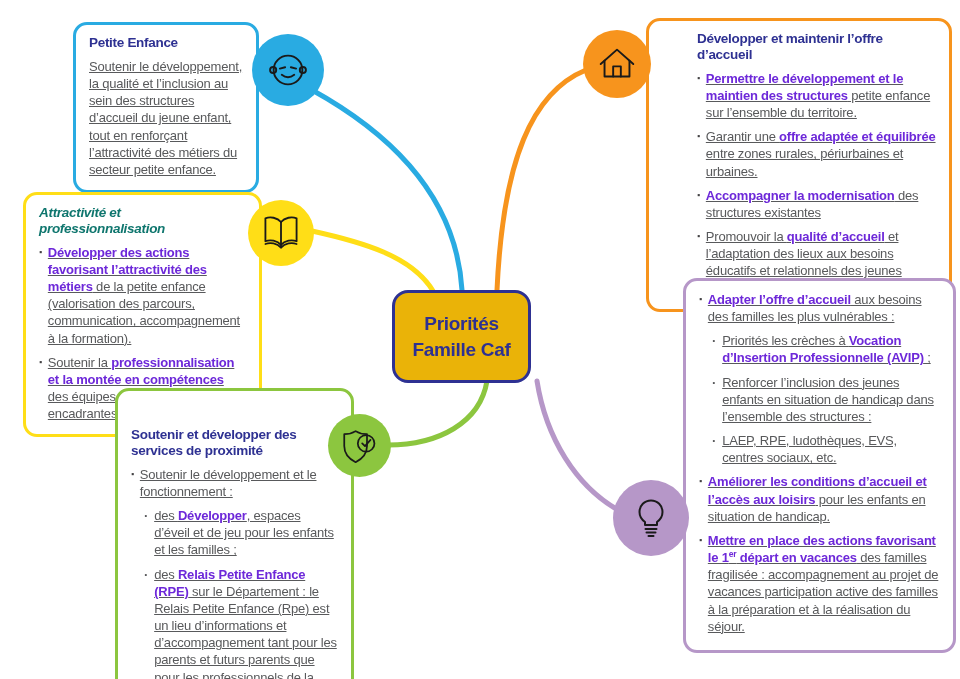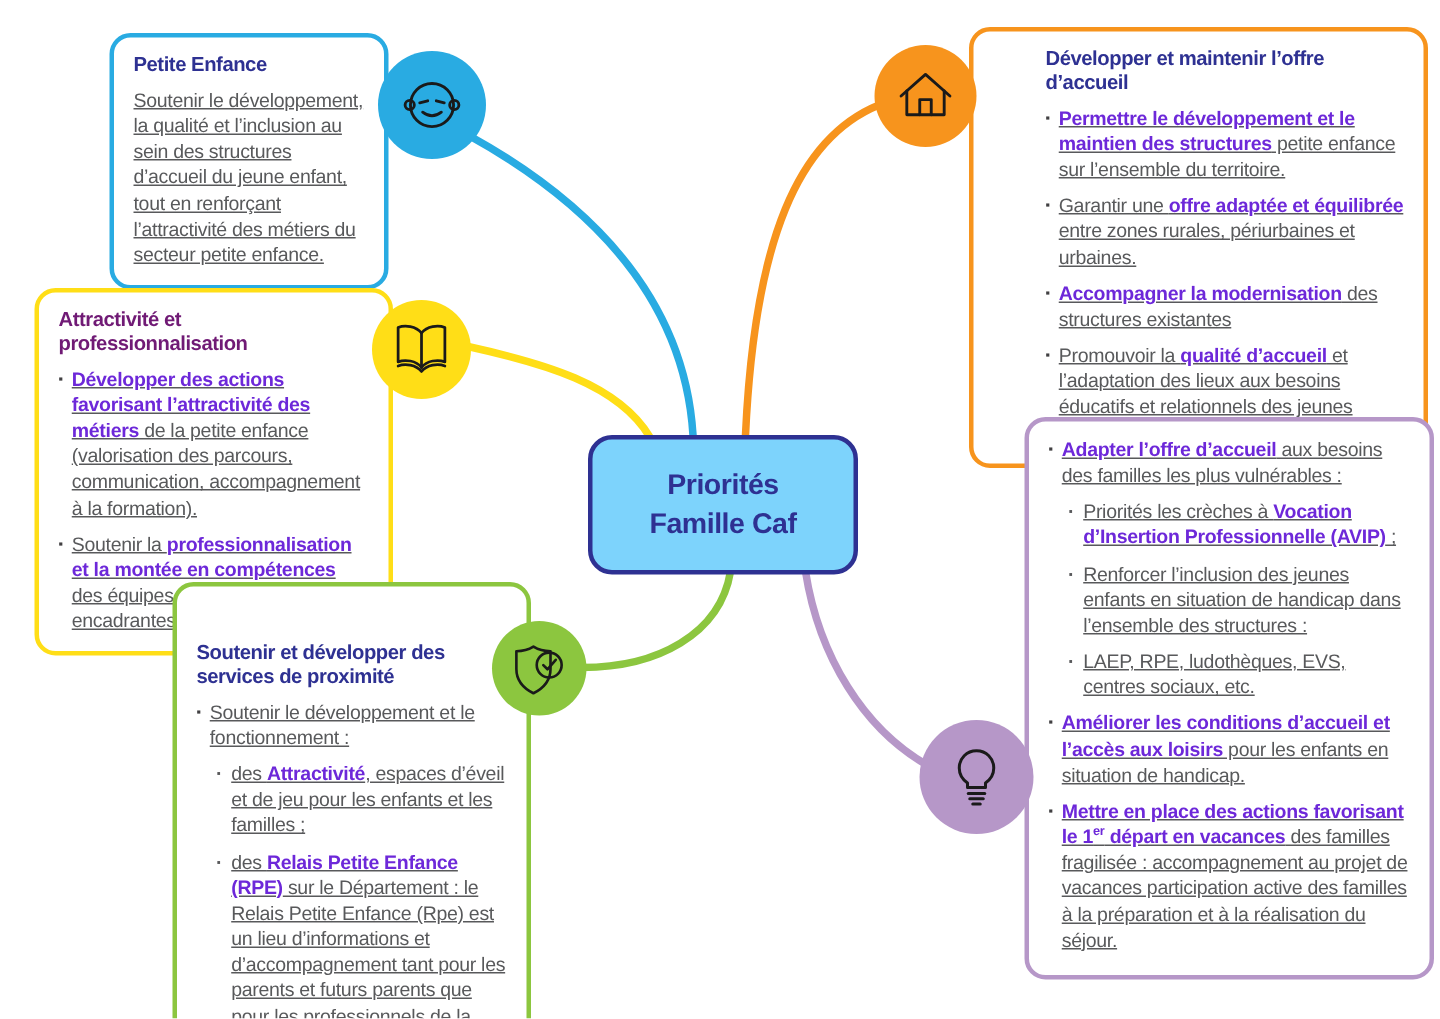--- a/index.html
+++ b/index.html
@@ -45,22 +45,22 @@
 
   .circle {
     position:absolute;
     border-radius:50%;
     display:flex; align-items:center; justify-content:center;
   }
   .circle svg { display:block; }
 
   .center-node {
     position:absolute;
-    left:392px; top:290px; width:180px; height:93px;
-    background:#7dd3fc;
+    left:392px; top:290px; width:139px; height:93px;
+    background:#eab308;
     border:3.5px solid #2E3192;
     border-radius:16px;
     display:flex; flex-direction:column;
     align-items:center; justify-content:center;
     font-weight:bold; font-size:19px; line-height:1.32;
     letter-spacing:-0.3px;
     text-align:center;
   }
 
   
@@ -90,21 +90,21 @@
   </svg>
 
   <div class="box" id="box-blue" style="border-color: rgb(41, 171, 226);">
     <div class="title" style="color: rgb(46, 49, 146);">Petite Enfance</div>
     <div class="items">
         <div class="item lv0"><span class="txt"><span>Soutenir le développement, la qualité et l’inclusion au sein des structures d’accueil du jeune enfant, tout en renforçant l’attractivité des métiers du secteur petite enfance.</span></span></div>
       </div>
   </div>
 
   <div class="box" id="box-yellow" style="border-color: rgb(255, 222, 23);">
-    <div class="title" style="color: #701a75;">Attractivité et professionnalisation</div>
+    <div class="title" style="color: #0f766e; font-style: italic;">Attractivité et professionnalisation</div>
     <div class="items">
         <div class="item lv1">
           <span class="bullet">▪</span>
           <span class="txt"><span class="b">Développer des actions favorisant l’attractivité des métiers</span><span> de la petite enfance (valorisation des parcours, communication, accompagnement à la formation).</span></span>
         </div>
         <div class="item lv1">
           <span class="bullet">▪</span>
           <span class="txt"><span>Soutenir la </span><span class="b">professionnalisation et la montée en compétences</span><span> des équipes éducatives et encadrantes.</span></span>
         </div>
       </div>
@@ -112,21 +112,21 @@
 
   <div class="box" id="box-green" style="border-color: rgb(140, 198, 63);">
     <div class="title" style="color: rgb(46, 49, 146); margin-top: 26px;">Soutenir et développer des services de proximité</div>
     <div class="items">
         <div class="item lv1">
           <span class="bullet">▪</span>
           <span class="txt"><span>Soutenir le développement et le fonctionnement :</span></span>
         </div>
         <div class="item lv2">
           <span class="bullet">·</span>
-          <span class="txt"><span>des </span><span class="b">Attractivité</span><span>, espaces d’éveil et de jeu pour les enfants et les familles ;</span></span>
+          <span class="txt"><span>des </span><span class="b">Développer</span><span>, espaces d’éveil et de jeu pour les enfants et les familles ;</span></span>
         </div>
         <div class="item lv2">
           <span class="bullet">·</span>
           <span class="txt"><span>des </span><span class="b">Relais Petite Enfance (RPE)</span><span> sur le Département : le Relais Petite Enfance (Rpe) est un lieu d’informations et d’accompagnement tant pour les parents et futurs parents que pour les professionnels de la petite enfance.</span></span>
         </div>
       </div>
   </div>
 
   <div class="box" id="box-orange" style="border-color: rgb(247, 148, 29); padding-left: 48px;">
     <div class="title" style="color: rgb(46, 49, 146);">Développer et maintenir l’offre d’accueil</div>

